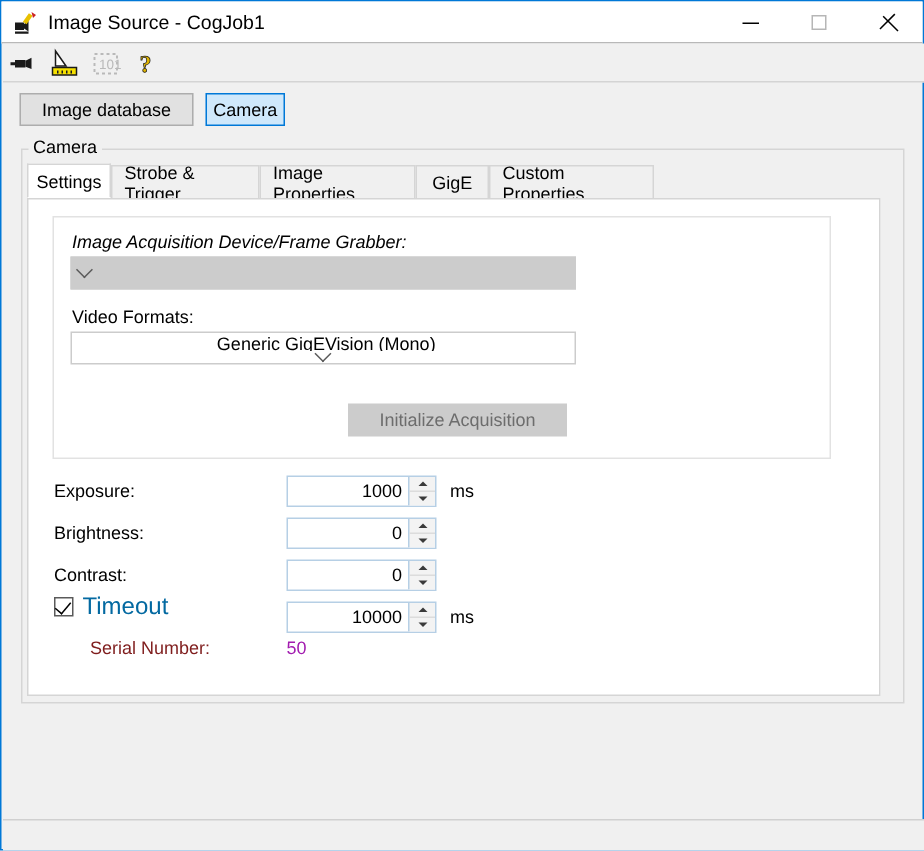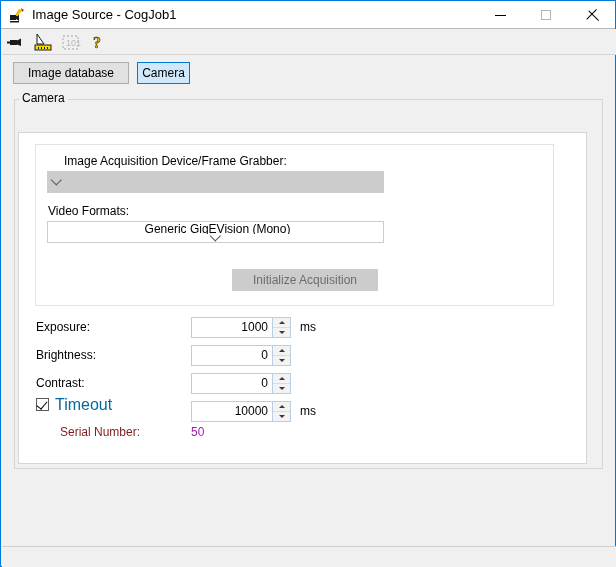--- a/index.html
+++ b/index.html
@@ -230,21 +230,21 @@
     left: 11px; top: 26px;
     width: 337px;
     background: #cccccc;
   }
   #combo-format {
     left: 11px; top: 76px;
     width: 337px;
     background: #ffffff;
     flex-direction: column;
   }
-  #lbl-device { left: 28px; top: 9px; }
+  #lbl-device { left: 12px; top: 9px; font-style: italic; }
   #lbl-format { left: 12px; top: 59px; }
 
   #btn-init {
     position: absolute;
     left: 196px; top: 124px;
     width: 146px; height: 22px;
     background: #cccccc;
     border: none;
     box-sizing: border-box;
     font-size: 12px;
@@ -401,20 +401,27 @@
       </svg>
     </div>
   </div>
 
   <div id="btn-image-database">Image database</div>
   <div id="btn-camera">Camera</div>
 
   <div id="camera-group"></div>
   <div id="camera-group-label">Camera</div>
 
+  <div id="tabstrip">
+    <div class="tab active" style="left:0px;width:56px;">Settings</div>
+    <div class="tab" style="left:56px;width:99px;">Strobe &amp; Trigger</div>
+    <div class="tab" style="left:155px;width:104px;">Image Properties</div>
+    <div class="tab" style="left:259px;width:49px;">GigE</div>
+    <div class="tab" style="left:308px;width:110px;">Custom Properties</div>
+  </div>
 
   <div id="tabpage">
 
     <div id="acq-panel">
       <div class="field-label" id="lbl-device">Image Acquisition Device/Frame Grabber:</div>
       <div class="combo" id="combo-device">
         <span class="chev">
             <i class="chev-glyph"></i>
           </span>
       </div>

